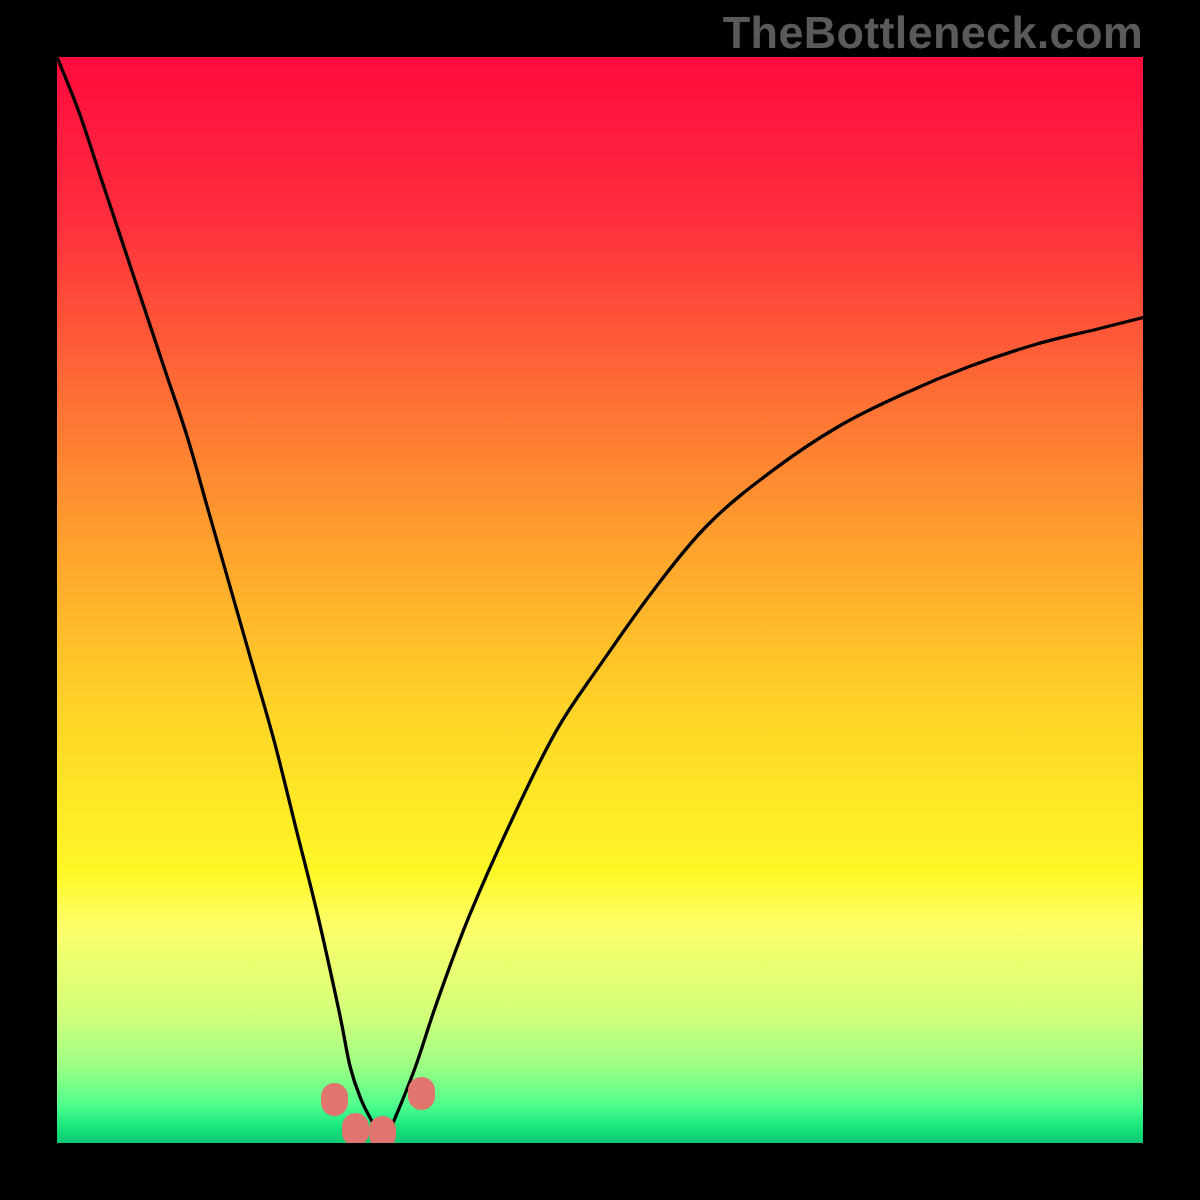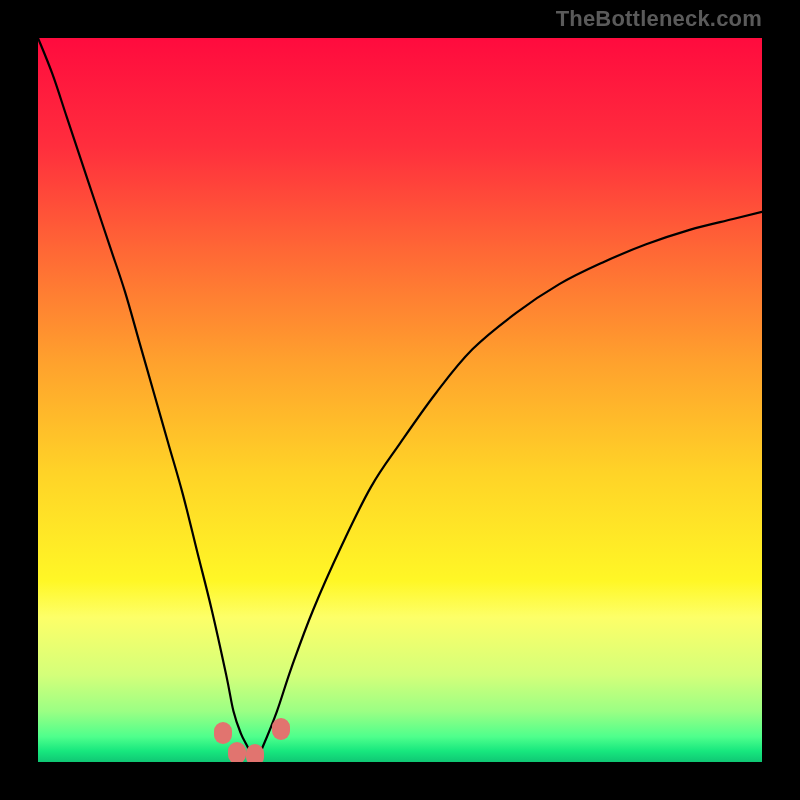--- a/index.html
+++ b/index.html
@@ -30,21 +30,21 @@
   }
   .curve {
     position: absolute;
     inset: 0;
   }
   .watermark {
     position: absolute;
     top: 6px;
     right: 38px;
     font-family: Arial, Helvetica, sans-serif;
-    font-size: 22px;
+    font-size: 30px;
     font-weight: 600;
     color: #5a5a5a;
     letter-spacing: 0.2px;
     user-select: none;
   }
   .marker {
     position: absolute;
     width: 18px;
     height: 22px;
     border-radius: 9px;

